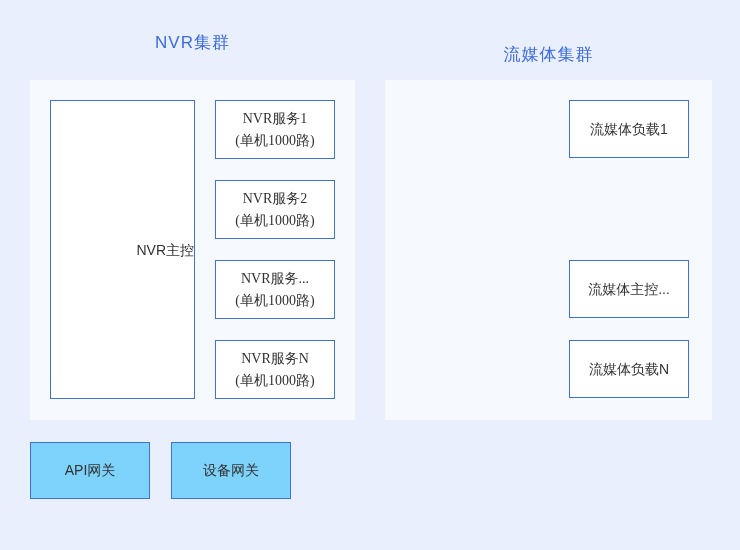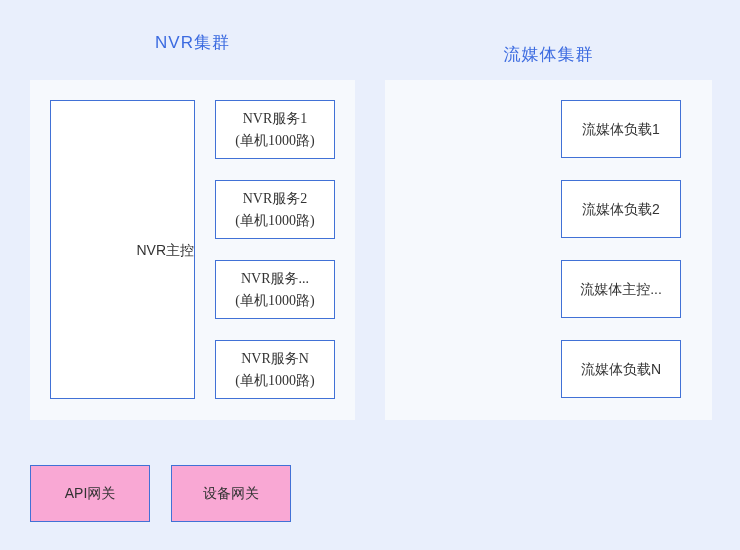--- a/index.html
+++ b/index.html
@@ -47,32 +47,32 @@
     text-align: center;
     white-space: nowrap;
   }
 
   .master { left: 20px; top: 20px; height: 299px; align-items: flex-end; }
   .panel-left  .master { width: 145px; }
   .panel-right .master { width: 143px; }
 
   .node { width: 120px; }
   .panel-left  .node { left: 185px; height: 59px; font-family: Liberation Serif, serif; }
-  .panel-right .node { left: 176px; height: 58px; }
+  .panel-right .node { left: 184px; height: 58px; }
   .n0 { top: 20px; }
   .n1 { top: 100px; }
   .n2 { top: 180px; }
   .n3 { top: 260px; }
 
   .gateway {
     position: absolute;
-    top: 465px;
+    top: 442px;
     width: 120px;
     height: 57px;
-    background: #f9a8d4;
+    background: #7dd3fc;
     border: 1px solid #4171d6;
     display: flex;
     align-items: center;
     justify-content: center;
     font-size: 14px;
     color: #333333;
   }
   .gw-0 { left: 30px; }
   .gw-1 { left: 171px; font-family: Liberation Serif, serif; }
 </style>
@@ -106,23 +106,20 @@
       <span>NVR服务N</span>
       <span>(单机1000路)</span>
     </div>
   </div>
 
   <div class="panel panel-right">
 
     <div class="box node n0">
       <span>流媒体负载1</span>
     </div>
-    <div class="box node n1">
-      <span>流媒体负载2</span>
-    </div>
     <div class="box node n2">
       <span>流媒体主控...</span>
     </div>
     <div class="box node n3">
       <span>流媒体负载N</span>
     </div>
   </div>
 
   <div class="gateway gw-0">
     <span>API网关</span>

